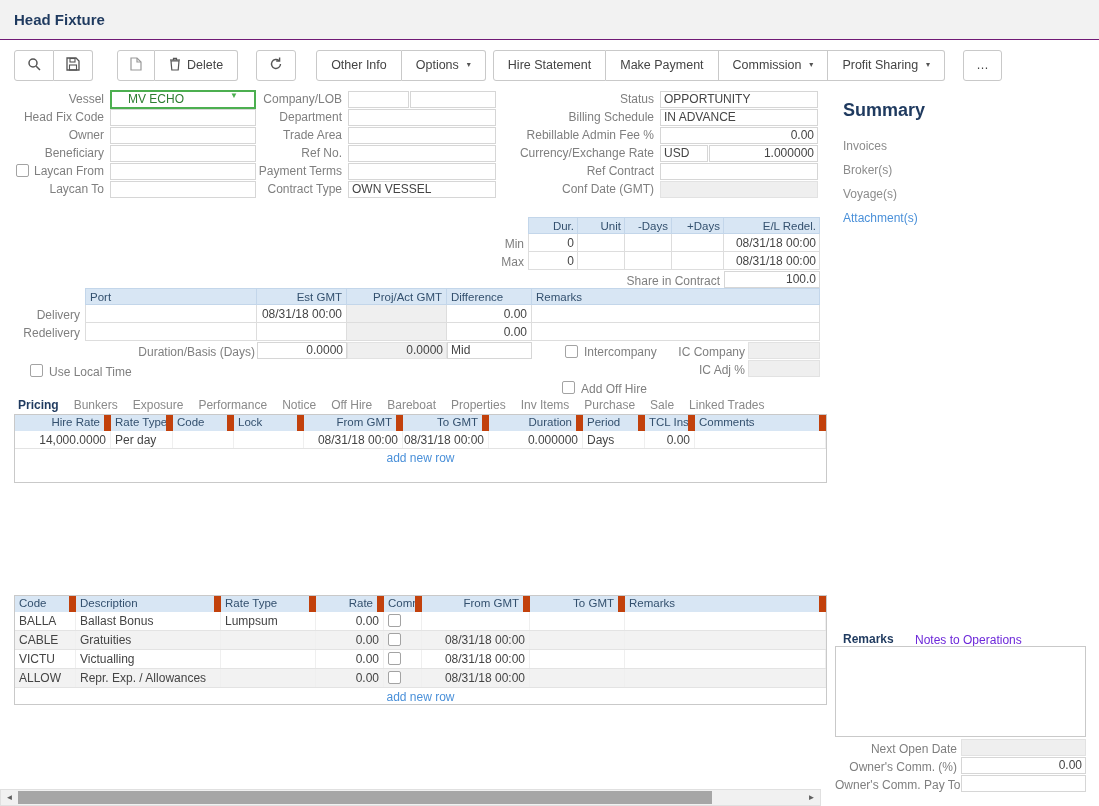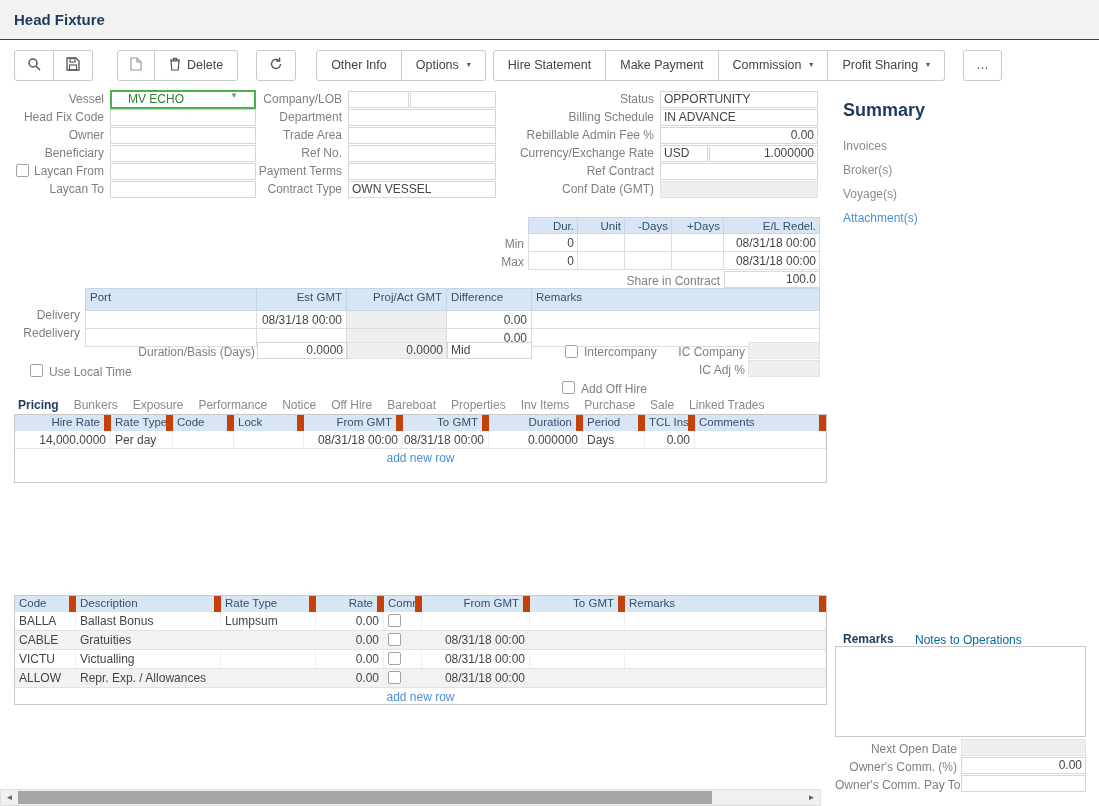--- a/index.html
+++ b/index.html
@@ -63,21 +63,21 @@
   .mm-c0{width:50px}.mm-c1{width:47px}.mm-c2{width:47px}.mm-c3{width:52px}.mm-c4{width:96px}
 
   
   .summary-title { position:absolute; left:843px; top:100px; color:#1f3a5f;
     font-size:18px; font-weight:bold; }
   .summary-item { position:absolute; left:843px; color:#8c8c8c; cursor:pointer; }
   .summary-item.link { color:#4a90d9; }
 
   
   .dlv { position:absolute; left:85px; top:288px; width:735px; }
-  .dlh { height:23px; background:#d8e6f4; color:#33506e; font-size:11.5px;
+  .dlh { height:17px; background:#d8e6f4; color:#33506e; font-size:11.5px;
     padding:2px 4px 0; border:1px solid #c3d6ea; border-left:none; }
   .dlv .mmrow .dlh:first-child { border-left:1px solid #c3d6ea; }
   .dlc { height:18px; background:#fff; padding:2px 4px 0;
     border:1px solid #ddd; border-top:none; border-left:none; }
   .dlv .mmrow .dlc:first-child { border-left:1px solid #ddd; }
   .dlc.ro { background:#efefef; }
   .dl-c0{width:172px}.dl-c1{width:90px}.dl-c2{width:100px}.dl-c3{width:85px}.dl-c4{flex:1}
 
   
   .tabs { position:absolute; left:18px; top:398px; display:flex; gap:15px; }
@@ -97,21 +97,21 @@
   .addrow { color:#4a90d9; text-align:center; height:18px; line-height:18px; cursor:pointer; }
   .pt-c0{width:96px}.pt-c1{width:62px}.pt-c2{width:61px}.pt-c3{width:70px}.pt-c4{width:99px}
   .pt-c5{width:86px}.pt-c6{width:94px}.pt-c7{width:62px}.pt-c8{width:50px}.pt-c9{flex:1}
   .ct-c0{width:61px}.ct-c1{width:145px}.ct-c2{width:95px}.ct-c3{width:68px}.ct-c4{width:38px}
   .ct-c5{width:108px}.ct-c6{width:95px}.ct-c7{flex:1}
   .h18 { height:18px; } .h19 { height:19px; }
 
   
   .rtab { position:absolute; cursor:pointer; white-space:nowrap; }
   .rtab.active { color:#1f3a5f; font-weight:bold; border-bottom:2px solid #4472a4; padding-bottom:2px; }
-  .rtab.inactive { color:#0369a1; }
+  .rtab.inactive { color:#6d28d9; }
   .remarks-area { position:absolute; left:835px; top:646px; width:251px; height:91px;
     border:1px solid #c9c9c9; background:#fff; resize:none;
     font-family:"Liberation Sans", sans-serif; font-size:12px; }
 
   
   .hscroll { position:absolute; left:0; top:789px; width:821px; height:17px;
     background:#f1f1f1; border:1px solid #e0e0e0; }
   .scroll-arrow { position:absolute; top:0; width:17px; height:15px;
     display:flex; align-items:center; justify-content:center;
     color:#606060; font-size:8px; cursor:pointer; }

